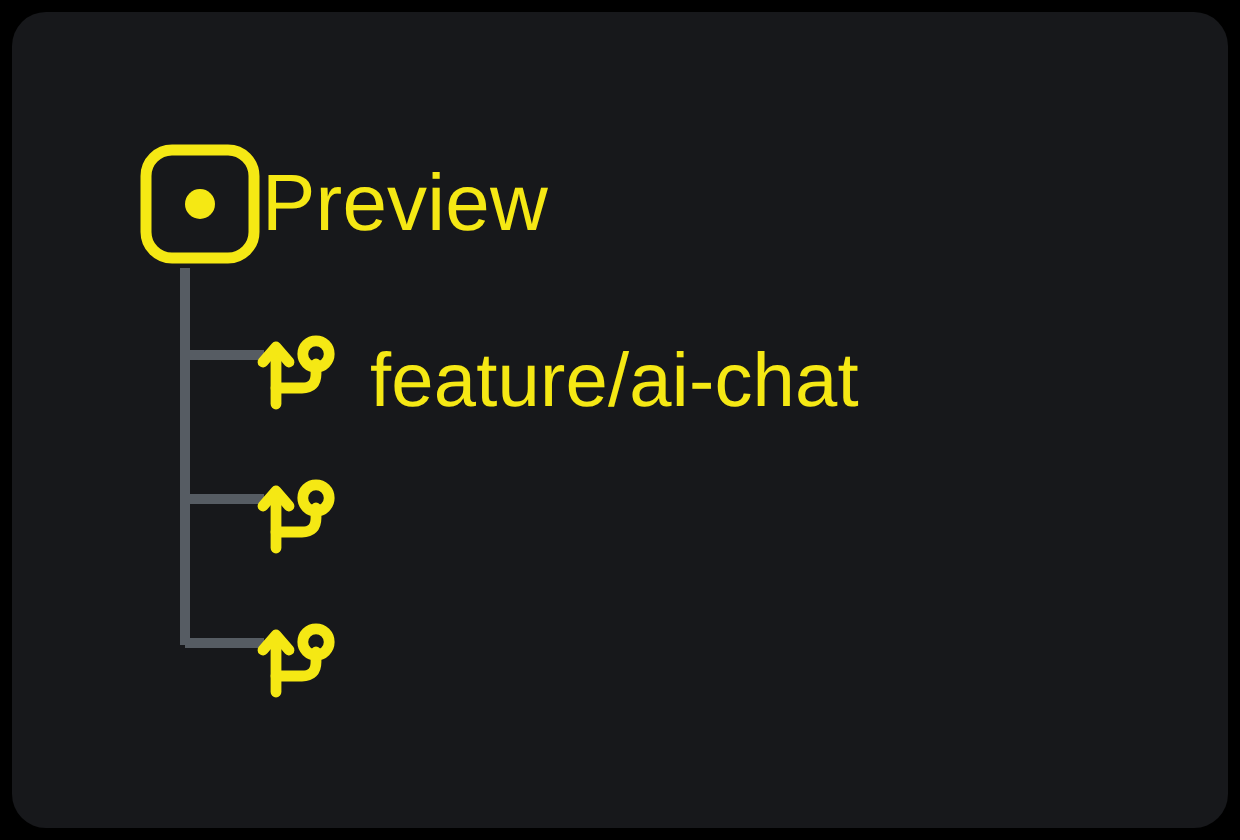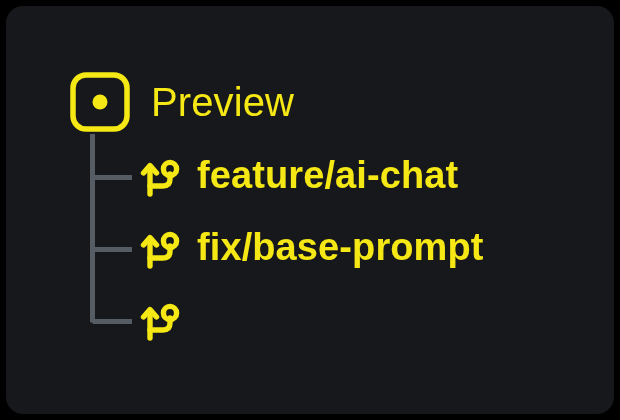--- a/index.html
+++ b/index.html
@@ -35,46 +35,45 @@
     display: flex;
     align-items: center;
   }
   #preview-icon {
     width: 62px;
     height: 62px;
     flex: 0 0 auto;
     display: block;
   }
   #root-label {
-    margin-left: 20px;
+    margin-left: 0;
     font-size: 40px;
     line-height: 1;
     color: #f5e814;
     letter-spacing: 0.1px;
     white-space: nowrap;
   }
 
   
   #tree-lines {
     position: absolute;
     left: 0;
     top: 0;
     width: 608px;
     height: 408px;
     pointer-events: none;
   }
 
   
   .branch-row {
     position: absolute;
-    left: 133px;
+    left: 121px;
     height: 54px;
     display: flex;
-    align-items: flex-start;
-    font-weight: bold;
+    align-items: flex-end;
   }
   .branch-row[data-row="0"] { top: 150px; }
   .branch-row[data-row="1"] { top: 222px; }
   .branch-row[data-row="2"] { top: 294px; }
 
   .branch-icon {
     width: 46px;
     height: 46px;
     flex: 0 0 auto;
     display: block;
@@ -126,21 +125,20 @@
 
   <div class="branch-row" data-row="1">
     <svg class="branch-icon" viewBox="0 0 46 46" aria-hidden="true">
       <g fill="none" stroke="#f5e814" stroke-width="5.4" stroke-linecap="round" stroke-linejoin="round">
         <path d="M 11 38 L 11 12"></path>
         <path d="M 4.5 17 L 11 9.5 L 17.5 17"></path>
         <path d="M 11 30 L 24 30 Q 31 30 31 23 L 31 18"></path>
       </g>
       <circle cx="31" cy="13" r="6.6" fill="none" stroke="#f5e814" stroke-width="5.4"></circle>
     </svg>
-    <span class="branch-label">fix/base-prompt</span>
   </div>
 
   <div class="branch-row" data-row="2">
     <svg class="branch-icon" viewBox="0 0 46 46" aria-hidden="true">
       <g fill="none" stroke="#f5e814" stroke-width="5.4" stroke-linecap="round" stroke-linejoin="round">
         <path d="M 11 38 L 11 12"></path>
         <path d="M 4.5 17 L 11 9.5 L 17.5 17"></path>
         <path d="M 11 30 L 24 30 Q 31 30 31 23 L 31 18"></path>
       </g>
       <circle cx="31" cy="13" r="6.6" fill="none" stroke="#f5e814" stroke-width="5.4"></circle>

